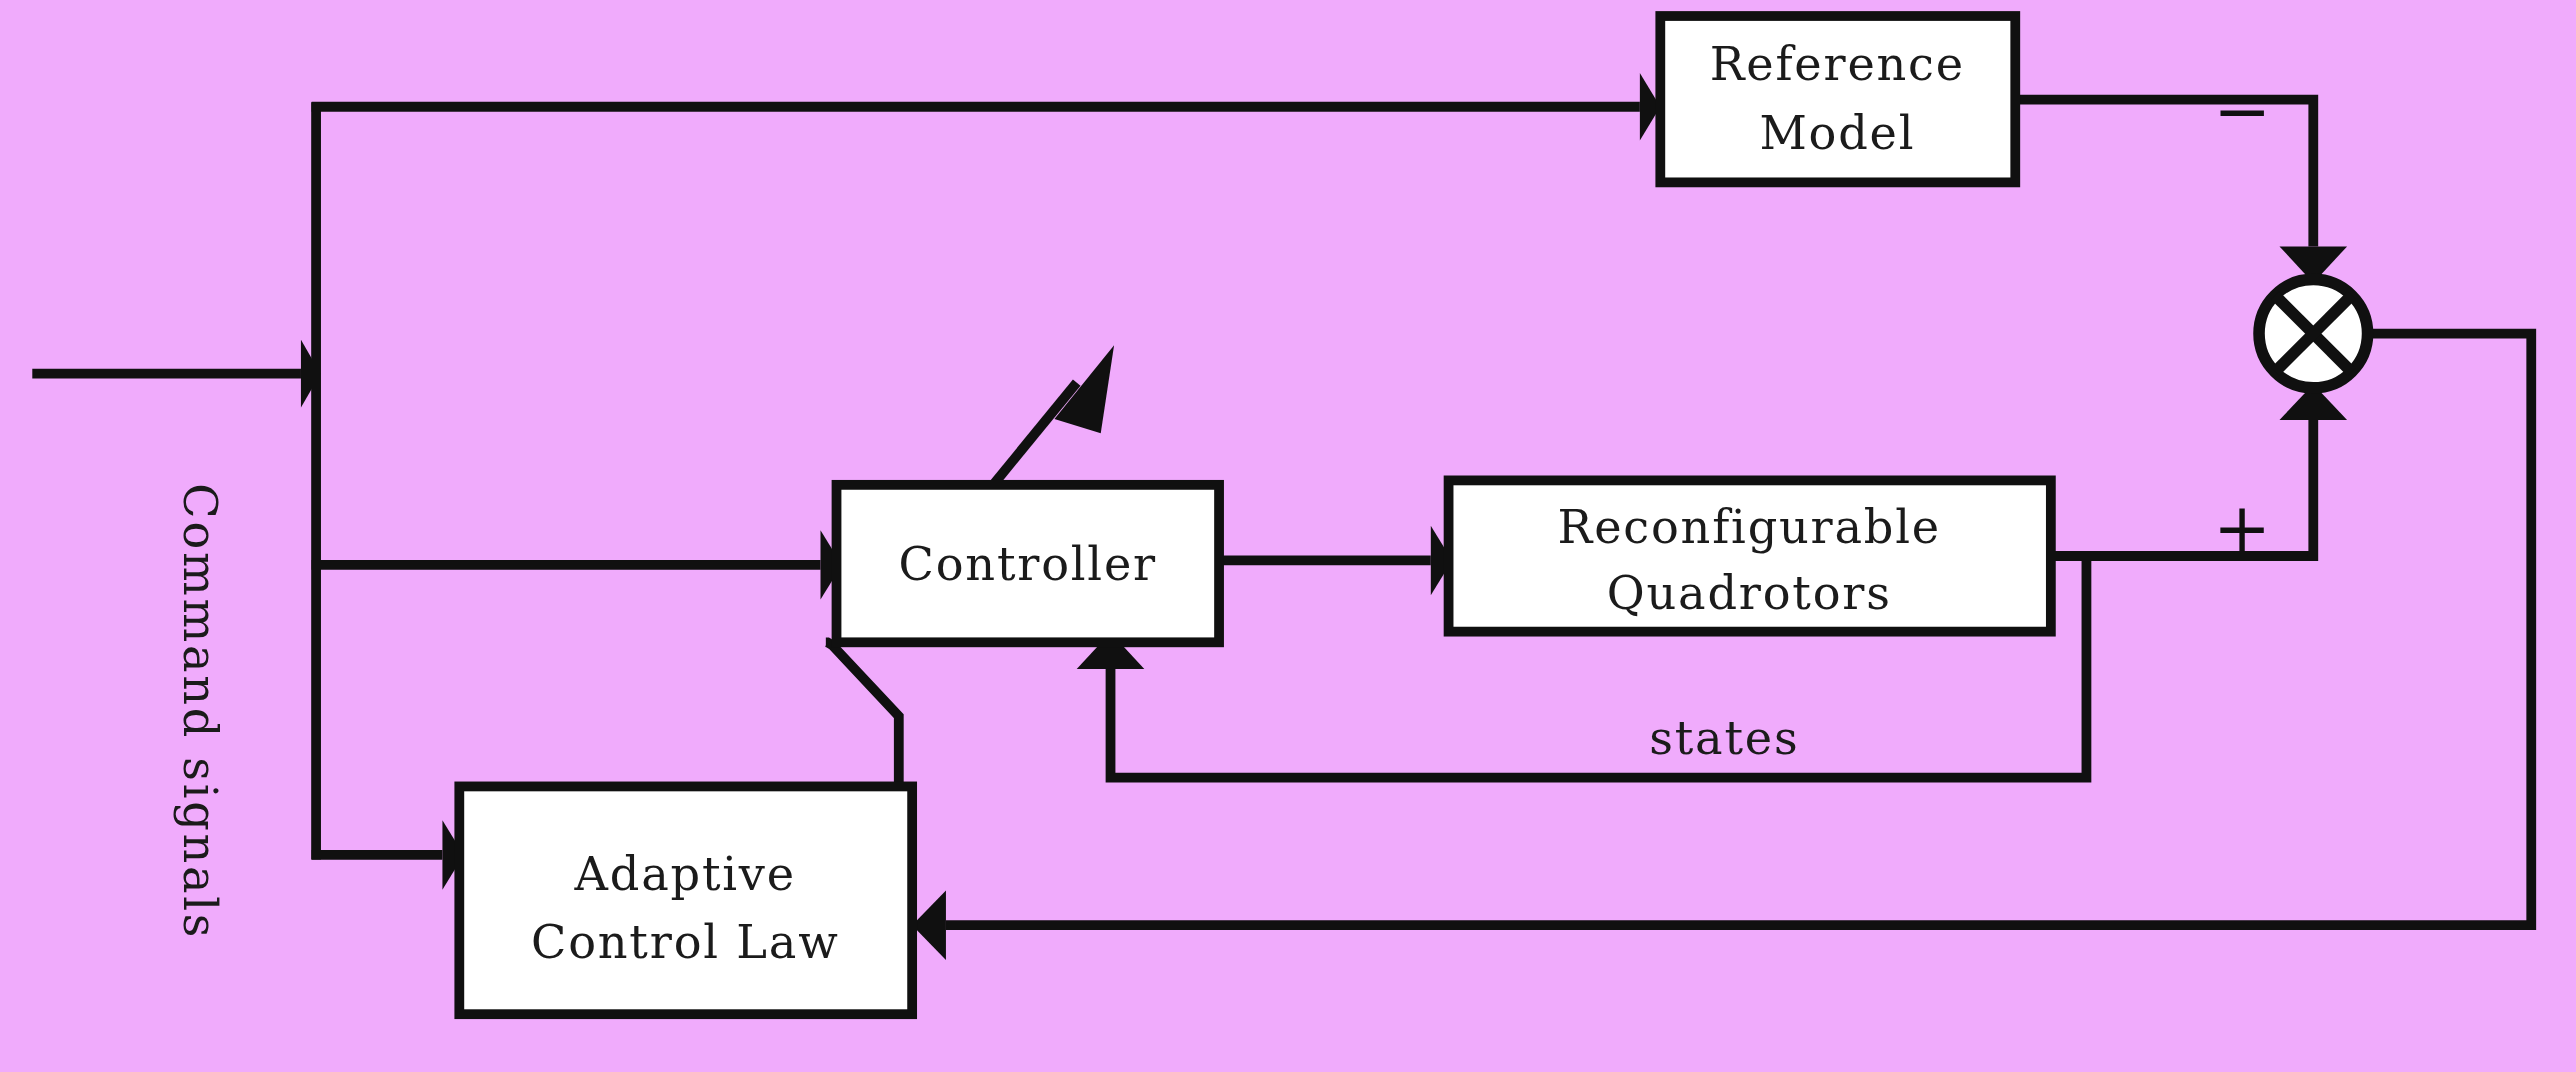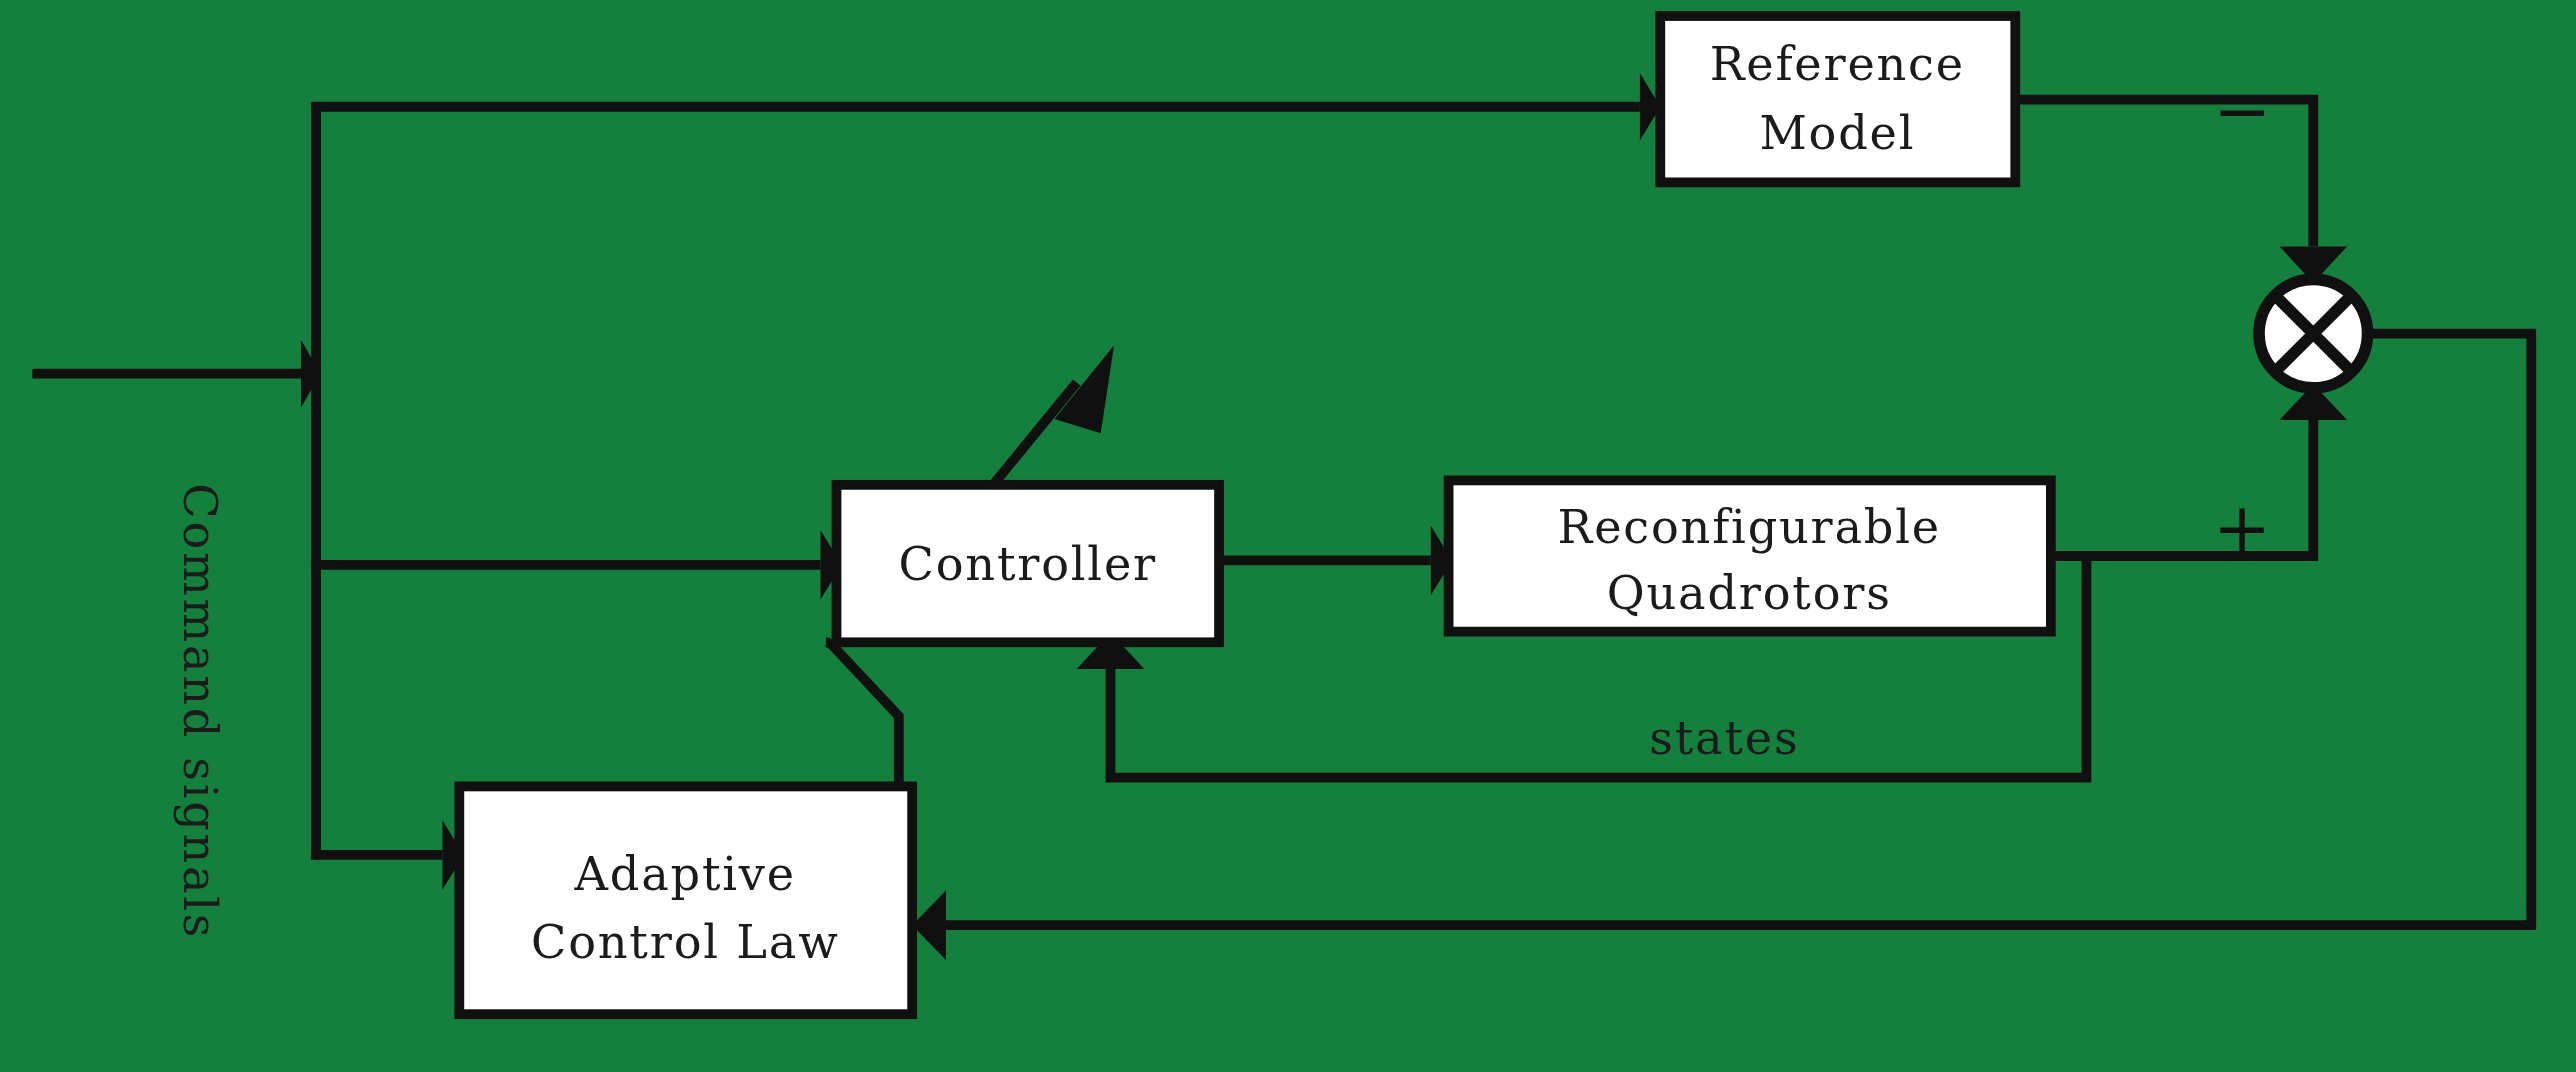--- a/index.html
+++ b/index.html
@@ -11,21 +11,21 @@
   body {
     width: 2576px;
     height: 1072px;
     font-family: "DejaVu Serif", serif;
     overflow: hidden;
   }
   #diagram-root {
     position: relative;
     width: 2576px;
     height: 1072px;
-    background: #15803d;
+    background: #f0abfc;
   }
   svg.diagram-canvas {
     position: absolute;
     top: 0;
     left: 0;
     width: 2576px;
     height: 1072px;
   }
   .blk-rect {
     fill: #ffffff;

